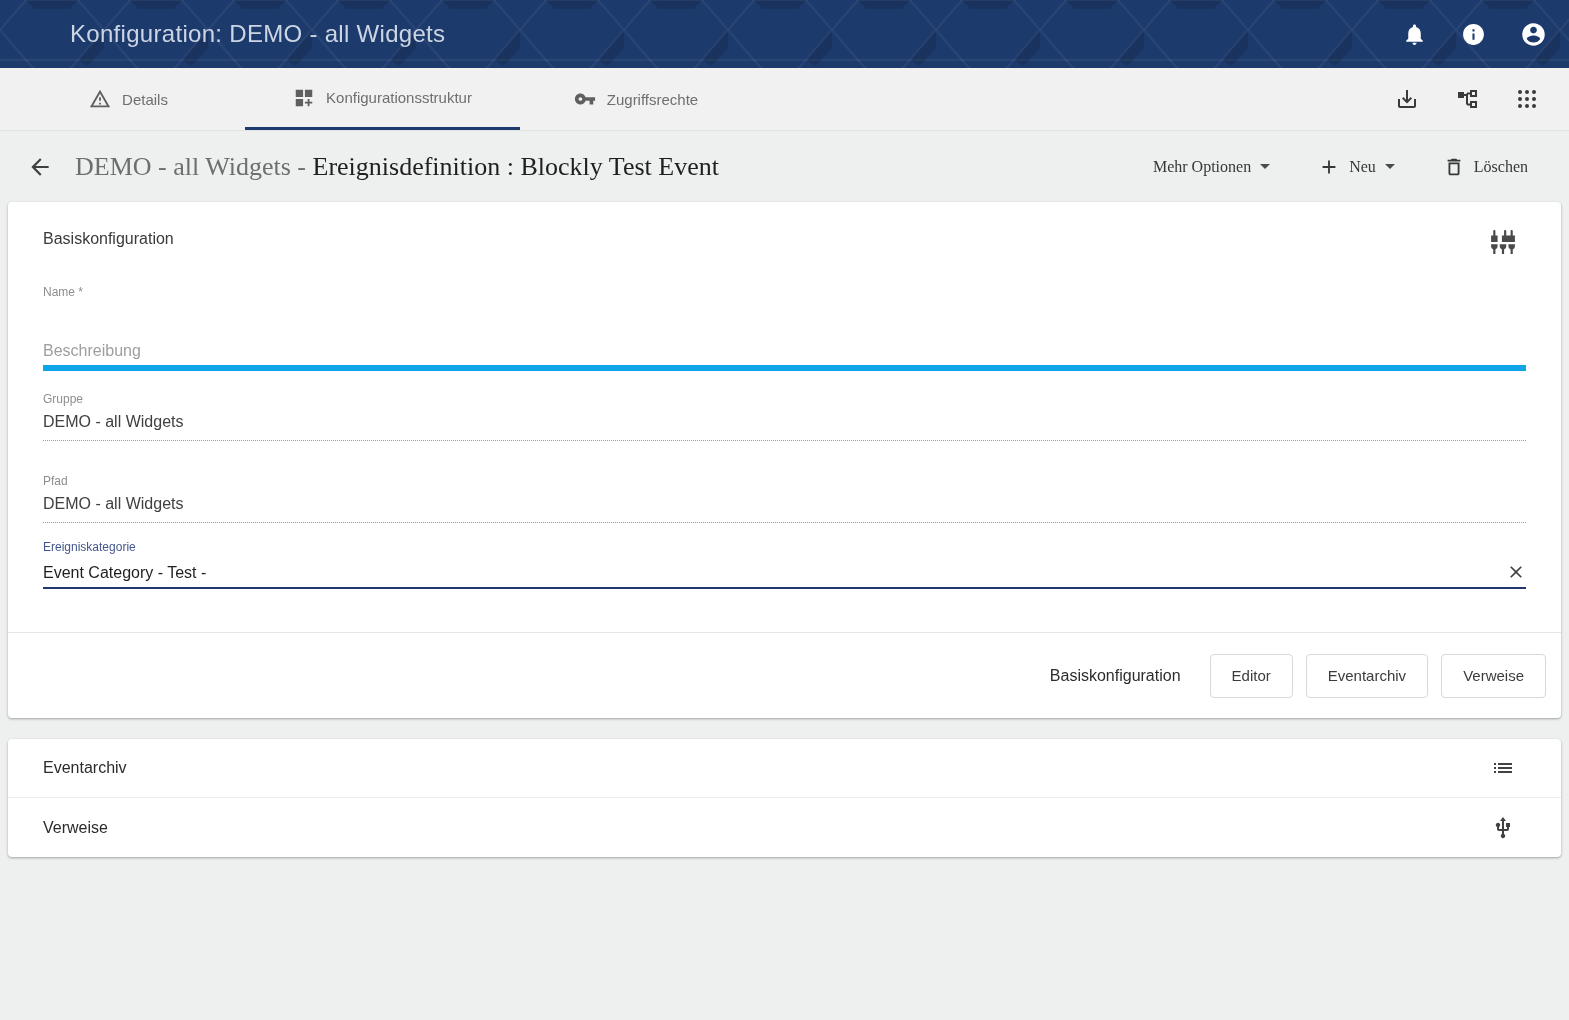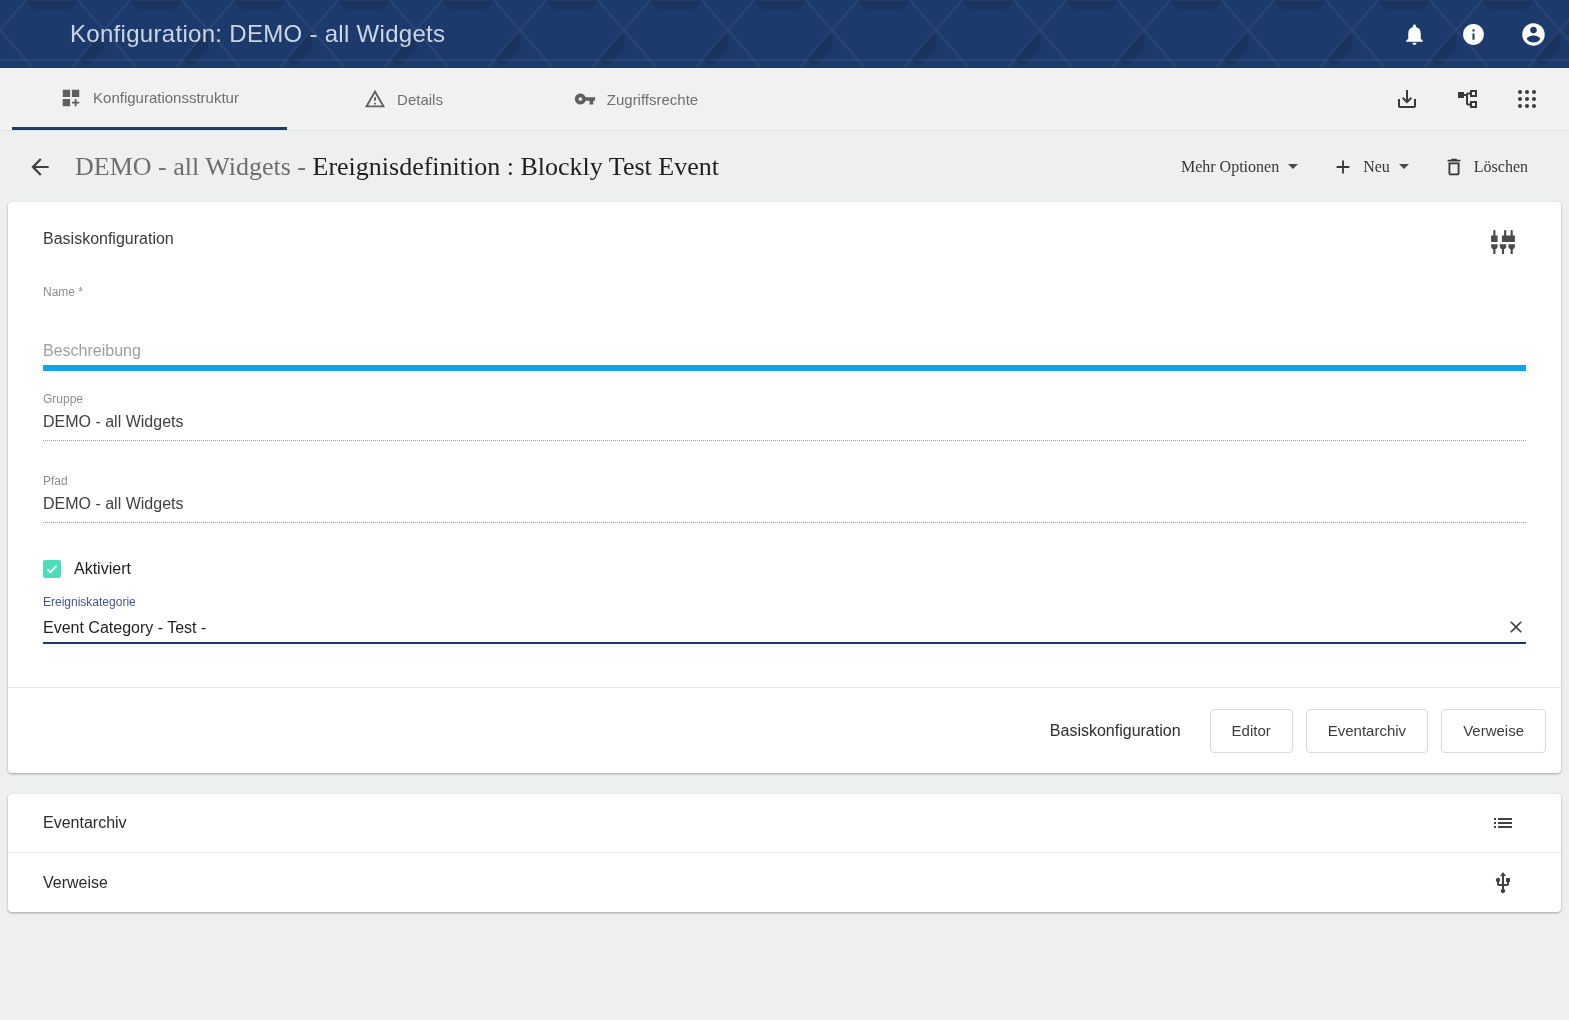--- a/index.html
+++ b/index.html
@@ -23,21 +23,21 @@
   .tab-3 { width:232px; }
   .tab.active { border-bottom:3px solid #1e3a6e; }
   .tab-tools { margin-left:auto; margin-right:30px; display:flex; align-items:center; gap:36px; color:#3a3a3a; }
 
   
   .title-row { height:71px; display:flex; align-items:center; padding:0 27px;font-family:Liberation Serif, serif; }
   .back-btn { color:#3f3f3f; margin-right:22px; }
   .page-title { font-size:26px; font-weight:400; white-space:nowrap; }
   .page-title .bc-prefix { color:#6e6e6e; }
   .page-title .bc-main { color:#1f1f1f; }
-  .actions { margin-left:auto; display:flex; align-items:center; gap:6px; }
+  .actions { margin-left:auto; display:flex; align-items:center; gap:20px; }
   .txt-btn { display:flex; align-items:center; gap:9px; font-size:16px; color:#373737; background:none; border:none; cursor:pointer; padding:10px 14px; border-radius:4px; font-family:inherit; }
   .caret { width:0; height:0; border-left:5px solid transparent; border-right:5px solid transparent; border-top:5px solid #4a4a4a; }
   .save-btn { display:flex; align-items:center; gap:11px; background:#4ddcbc; color:#1c2b33; border:none; border-radius:4px; height:46px; padding:0 21px; font-size:16px; cursor:pointer; font-family:inherit; box-shadow:0 1px 2px rgba(0,0,0,.15); }
 
   
   main { padding:0 8px; }
   .card { background:#fff; border-radius:4px; box-shadow:0 1px 3px rgba(0,0,0,.22), 0 1px 2px rgba(0,0,0,.12); }
   .form-body { padding:0 35px; }
   .section-head { display:flex; justify-content:space-between; align-items:flex-start; padding-top:27px; }
   .section-title { font-size:16px; color:#3a3a3a; line-height:20px; }
@@ -113,35 +113,35 @@
       </button>
       <button class="ic">
         <svg width="27" height="27" viewBox="0 0 24 24" fill="currentColor">
             <path d="M12 2C6.48 2 2 6.48 2 12s4.48 10 10 10 10-4.48 10-10S17.52 2 12 2zm0 3c1.66 0 3 1.34 3 3s-1.34 3-3 3-3-1.34-3-3 1.34-3 3-3zm0 14.2c-2.5 0-4.71-1.28-6-3.22.03-1.99 4-3.08 6-3.08 1.99 0 5.97 1.09 6 3.08-1.29 1.94-3.5 3.22-6 3.22z"></path>
           </svg>
       </button>
     </div>
   </header>
 
   <nav class="tabbar">
+    <button class="tab tab-2">
+      <span class="ic">
+        <svg width="22" height="22" viewBox="0 0 24 24" fill="currentColor">
+            <path d="M12 5.99L19.53 19H4.47L12 5.99M12 2L1 21h22L12 2zm1 14h-2v2h2v-2zm0-6h-2v4h2v-4z"></path>
+          </svg>
+      </span>
+      <span>Details</span>
+    </button>
     <button class="tab tab-1 active">
       <span class="ic">
         <svg width="22" height="22" viewBox="0 0 24 24" fill="currentColor">
             <path d="M3 3h8v8H3zM13 3h8v8h-8zM3 13h8v8H3zM18 13h-2v3h-3v2h3v3h2v-3h3v-2h-3z"></path>
           </svg>
       </span>
       <span>Konfigurationsstruktur</span>
-    </button>
-    <button class="tab tab-2">
-      <span class="ic">
-        <svg width="22" height="22" viewBox="0 0 24 24" fill="currentColor">
-            <path d="M12 5.99L19.53 19H4.47L12 5.99M12 2L1 21h22L12 2zm1 14h-2v2h2v-2zm0-6h-2v4h2v-4z"></path>
-          </svg>
-      </span>
-      <span>Details</span>
     </button>
     <button class="tab tab-3">
       <span class="ic">
         <svg width="22" height="22" viewBox="0 0 24 24" fill="currentColor">
             <path d="M12.65 10C11.83 7.67 9.61 6 7 6c-3.31 0-6 2.69-6 6s2.69 6 6 6c2.61 0 4.83-1.67 5.65-4H17v4h4v-4h2v-4H12.65zM7 14c-1.1 0-2-.9-2-2s.9-2 2-2 2 .9 2 2-.9 2-2 2z"></path>
           </svg>
       </span>
       <span>Zugriffsrechte</span>
     </button>
 
@@ -231,28 +231,20 @@
         <div class="fld-group">
           <div class="f-label">Gruppe</div>
           <input class="f-input" type="text" disabled="" value="DEMO - all Widgets" style="">
         </div>
 
         <div class="fld-path">
           <div class="f-label">Pfad</div>
           <input class="f-input" type="text" disabled="" value="DEMO - all Widgets" style="">
         </div>
 
-        <div class="checkbox-row">
-          <span class="checkbox">
-            <svg width="14" height="14" viewBox="0 0 24 24" fill="none" stroke="#ffffff" stroke-width="3.2">
-                <path d="M4.5 12.5l5 5 10-11"></path>
-              </svg>
-          </span>
-          <span class="checkbox-label">Aktiviert</span>
-        </div>
 
         <div class="fld-cat">
           <div class="f-label">Ereigniskategorie</div>
           <div class="cat-row">
             <input class="f-input" type="text" value="Event Category - Test -" style="">
             <button class="ic clear-btn">
               <svg width="20" height="20" viewBox="0 0 24 24" fill="currentColor">
                   <path d="M19 6.41L17.59 5 12 10.59 6.41 5 5 6.41 10.59 12 5 17.59 6.41 19 12 13.41 17.59 19 19 17.59 13.41 12z"></path>
                 </svg>
             </button>

